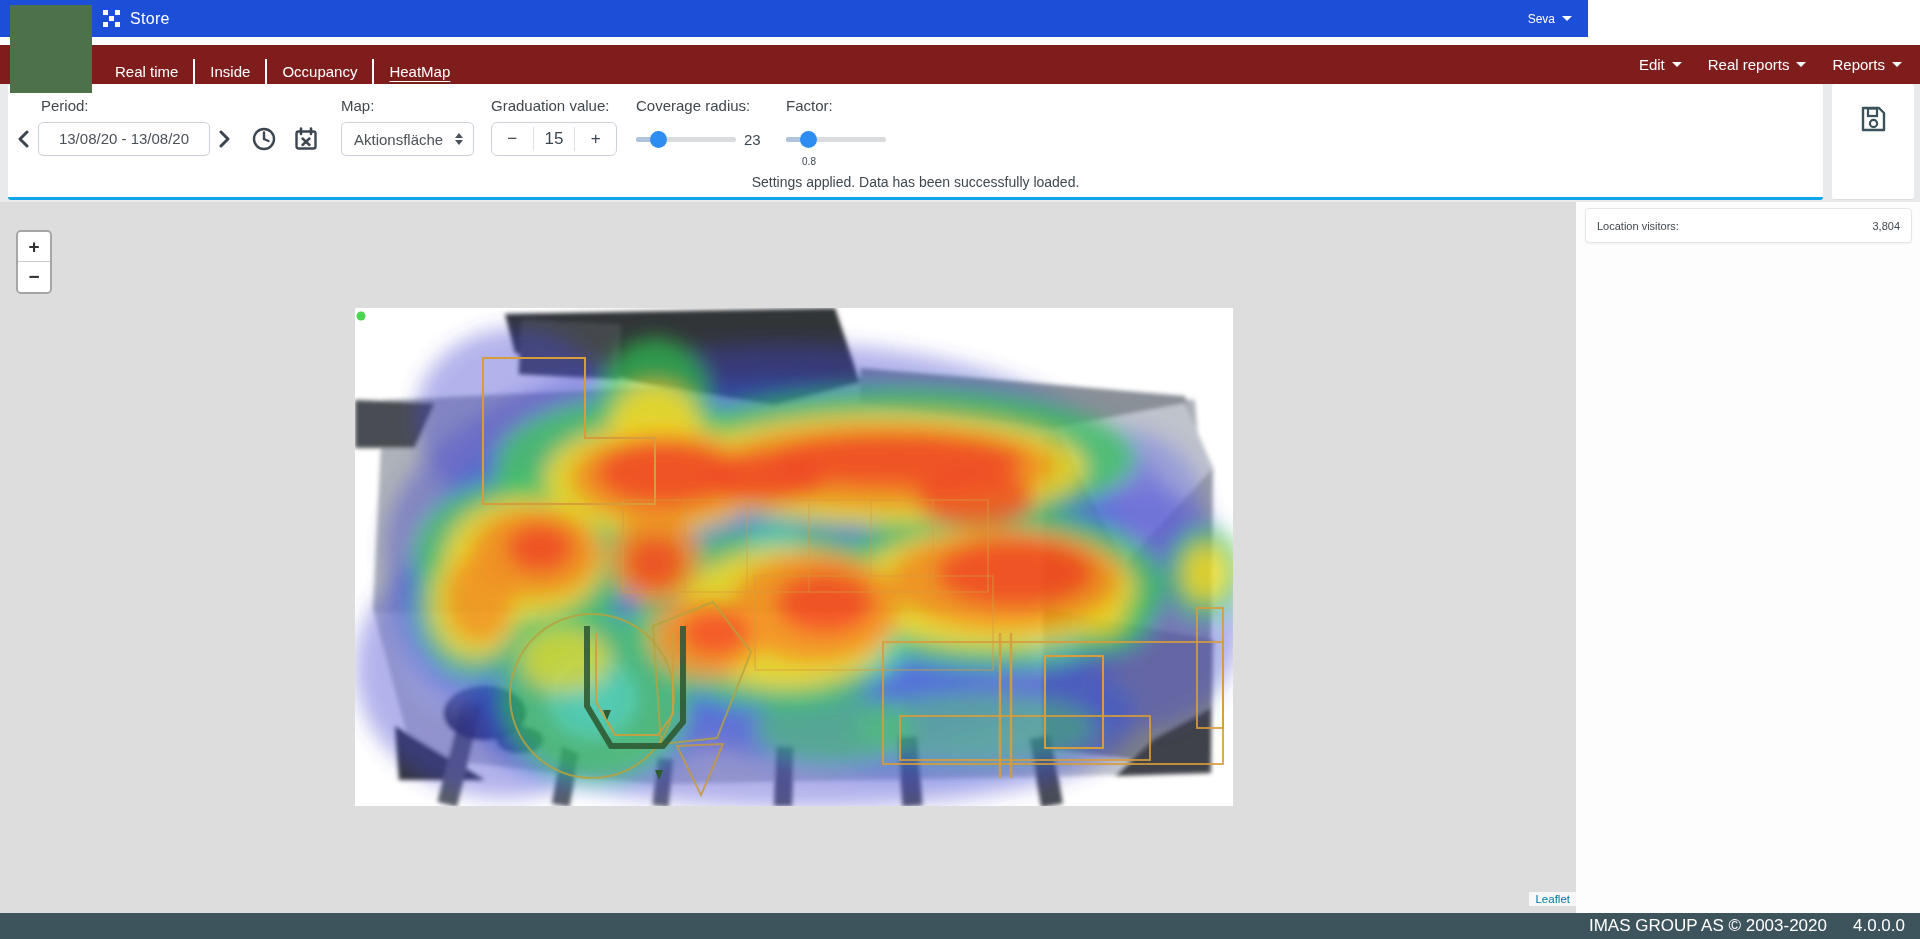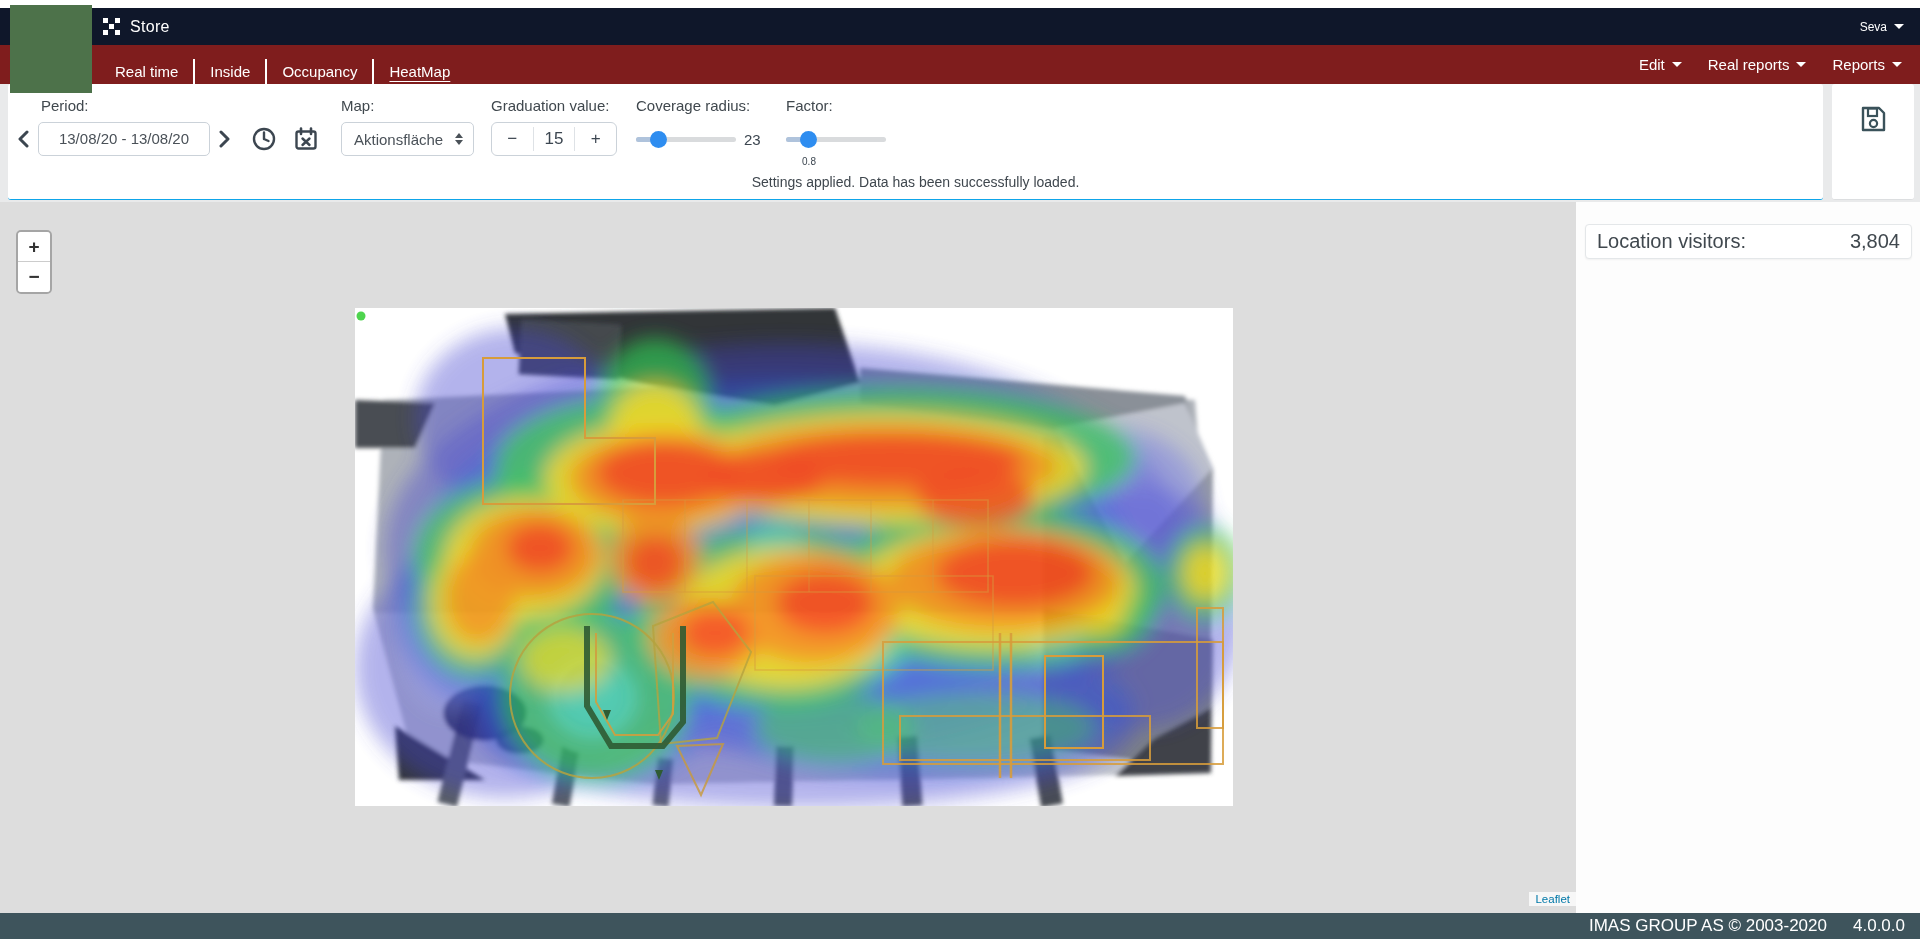--- a/index.html
+++ b/index.html
@@ -1,21 +1,21 @@
 <!DOCTYPE html>
 <html><head>
 <meta charset="utf-8">
 <style>
   * { margin:0; padding:0; box-sizing:border-box; }
   html,body { width:1920px; height:939px; overflow:hidden; background:#fff;
     font-family:"Liberation Sans", sans-serif; color:#40484E; }
 
   
-  .topbar { position:absolute; left:0; top:0; width:1920px; height:37px;
-    background:#0f172a; display:flex; align-items:center;margin-top:8px; }
+  .topbar { position:absolute; left:0; top:0; width:1588px; height:37px;
+    background:#1d4ed8; display:flex; align-items:center; }
   .brand-logo { position:absolute; left:10px; top:5px; width:82px; height:88px;
     background:#4D724A; z-index:30; }
   .app-title-wrap { position:absolute; left:103px; top:0; height:37px;
     display:flex; align-items:center; gap:10px; }
   .grid-icon { width:17px; height:17px; display:grid;
     grid-template-columns:repeat(3,1fr); grid-template-rows:repeat(3,1fr); gap:1px; }
   .grid-icon i { background:transparent; }
   .grid-icon i.f { background:#fff; }
   .app-title { color:#fff; font-size:16px; letter-spacing:.3px; }
   .user-menu { position:absolute; right:16px; top:0; height:37px; display:flex;
@@ -32,21 +32,21 @@
   .tab-sep { width:2px; height:25px; background:#fff; }
   .tabbar-menus { position:absolute; right:18px; top:0; height:39px; display:flex;
     align-items:center; gap:26px; }
   .menu-item { color:#fff; font-size:15px; display:flex; align-items:center; gap:7px;
     cursor:pointer; white-space:nowrap; }
 
   
   .header-band { position:absolute; left:0; top:84px; width:1920px; height:118px;
     background:#E9EAEB; }
   .controls-card { position:absolute; left:8px; top:0; width:1815px; height:116px;
-    background:#fff; border-radius:3px; border-bottom:1px solid #0ea5e9; }
+    background:#fff; border-radius:3px; border-bottom:3px solid #0ea5e9; }
   .save-card { position:absolute; left:1832px; top:0; width:82px; height:116px;
     background:#fff; border-radius:3px; border-bottom:1px solid #DCDEE0; }
 
   .ctl-label { position:absolute; top:13px; font-size:15px; color:#40484E; white-space:nowrap; }
   .ctl-row { position:absolute; top:38px; height:34px; display:flex; align-items:center; }
 
   .chev-btn { width:18px; height:34px; display:flex; align-items:center;
     justify-content:center; cursor:pointer; }
   .date-input { width:172px; height:34px; border:1px solid #CBD2D9; border-radius:5px;
     font-size:15px; color:#4A5158; text-align:center; line-height:32px; background:#fff;
@@ -94,24 +94,24 @@
   .zoom-btn:first-child { border-bottom:1px solid #ccc; }
   .heatmap-wrap { position:absolute; left:355px; top:106px; width:878px; height:498px;
     background:#fff; }
   .leaflet-attr { position:absolute; right:0; bottom:7px; background:rgba(255,255,255,.75);
     padding:1px 6px; font-size:11.5px; }
   .leaflet-attr a { color:#0078A8; text-decoration:none; cursor:pointer; }
 
   
   .right-panel { position:absolute; left:1576px; top:202px; width:344px; height:711px;
     background:#FDFDFD; }
-  .visitors-card { position:absolute; left:9px; right:8px; top:22px; height:35px;
+  .visitors-card { position:absolute; left:9px; right:8px; top:6px; height:35px;
     background:#fff; border:1px solid #E4E7E9; border-radius:4px;
     box-shadow:0 1px 2px rgba(0,0,0,.05); display:flex; align-items:center;
-    justify-content:space-between; padding:0 11px; font-size:20px; color:#40484E; }
+    justify-content:space-between; padding:0 11px; font-size:11px; color:#40484E; }
 
   
   .footer { position:absolute; left:0; top:913px; width:1920px; height:26px;
     background:#3E545C; display:flex; align-items:center; justify-content:flex-end;
     gap:26px; padding-right:15px; color:#fff; font-size:17px; }
 </style>
 </head>
 <body>
 
 <div class="topbar">

